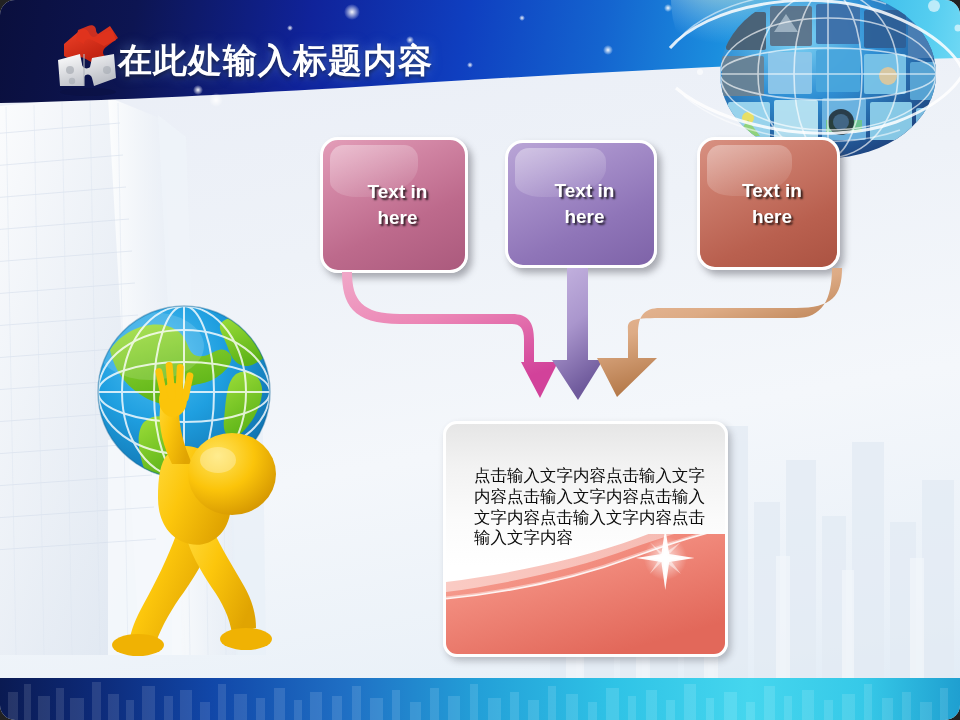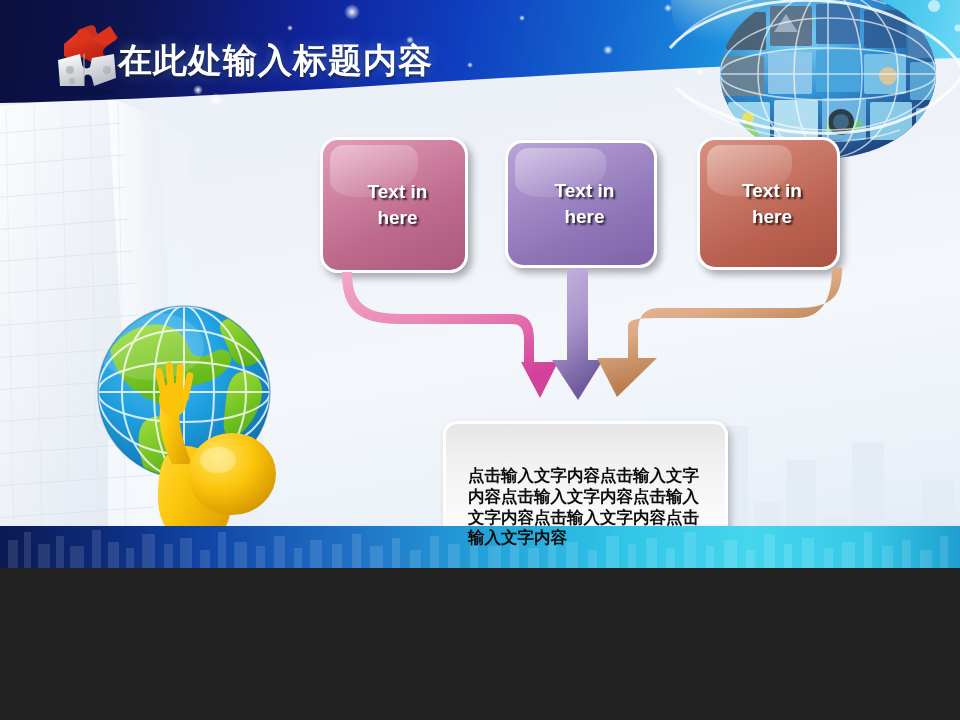--- a/index.html
+++ b/index.html
@@ -3,24 +3,25 @@
 <meta charset="utf-8">
 <style>
   html, body {
     margin: 0;
     padding: 0;
     background: #222;
   }
   #slide {
     position: relative;
     width: 960px;
-    height: 568px;
+    height: 720px;
     overflow: hidden;
     font-family: "Liberation Sans", "DejaVu Sans", sans-serif;
     background: linear-gradient(170deg, #e9edf6 0%, #eef2f8 35%, #f4f7fb 60%, #eaf1f8 85%, #dfeaf5 100%);
+    border-radius: 15px;
   }
 
   
   .city-left {
     position: absolute;
     left: -10px; top: 95px;
     width: 400px; height: 560px;
   }
   .city-right {
     position: absolute;
@@ -135,27 +136,27 @@
     border-radius: 14px;
     border: 3px solid #ffffff;
     box-sizing: border-box;
     overflow: hidden;
     background: linear-gradient(180deg, #e6e6e6 0%, #f2f2f2 18%, #fbfbfb 42%, #ffffff 62%);
     box-shadow: 3px 4px 7px rgba(70,70,80,.32);
   }
   .content-wave { position: absolute; left: 0; bottom: 0; width: 100%; height: 120px; }
   .content-text {
     position: absolute;
-    left: 22px; top: 42px;
+    left: 28px; top: 42px;
     width: 245px;
     font-family: "DejaVu Serif", "Liberation Serif", serif;
     font-size: 16.5px;
     line-height: 1.26;
     color: #0d0d0d;
-    font-weight: bold;
+    font-weight: normal;
     letter-spacing: 0px;
     z-index: 3;
   }
 </style>
 </head>
 <body>
 
 <div id="slide">
 
   <svg class="city-left" viewBox="0 0 400 560" preserveAspectRatio="none">

